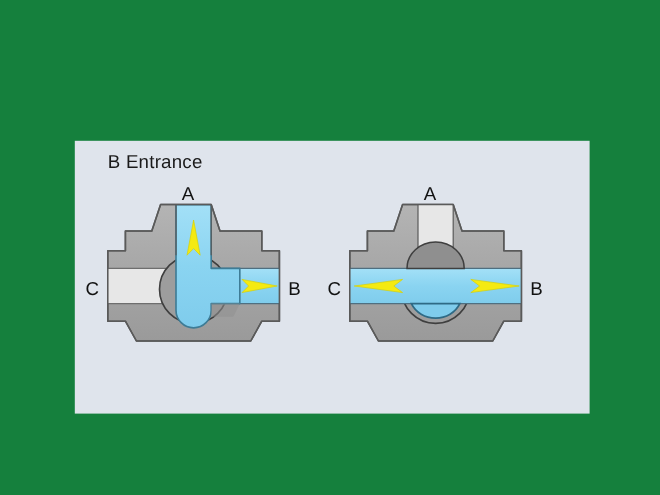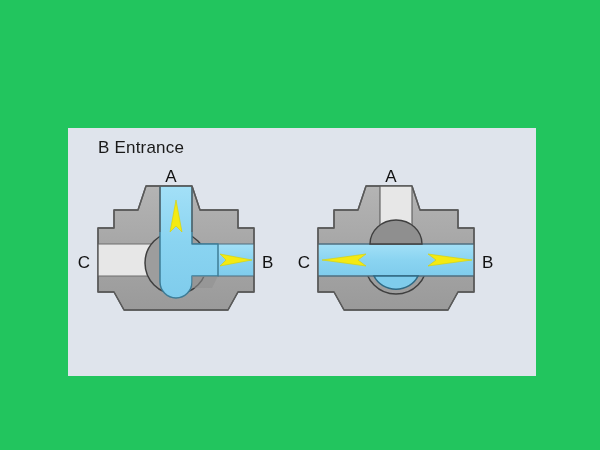--- a/index.html
+++ b/index.html
@@ -10,21 +10,21 @@
   body {
     width: 600px;
     height: 450px;
     overflow: hidden;
     font-family: "Liberation Sans", sans-serif;
   }
   #figure-root {
     position: relative;
     width: 600px;
     height: 450px;
-    background: #22c55e;
+    background: #15803d;
   }
   #diagram-panel {
     position: absolute;
     left: 68px;
     top: 128px;
     width: 468px;
     height: 248px;
     background: #dfe4ec;
   }
   #panel-title {

